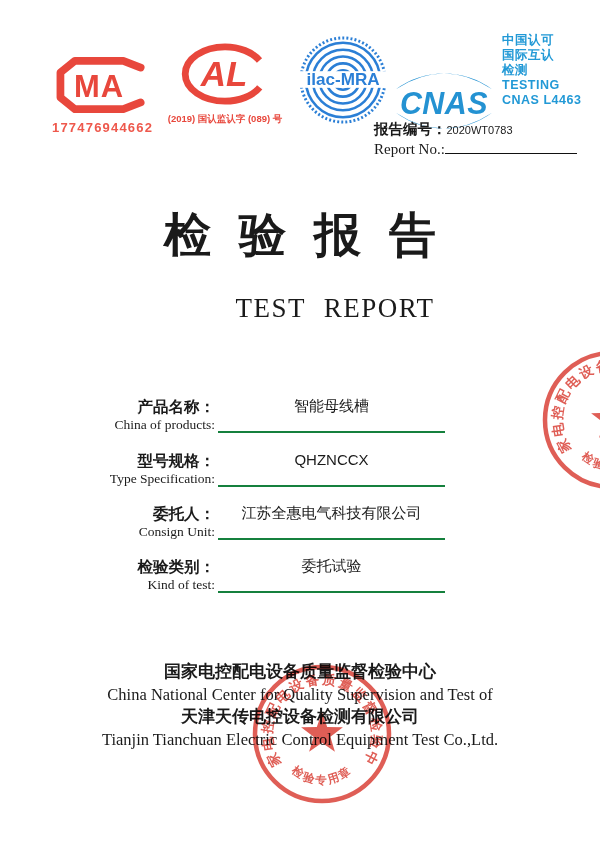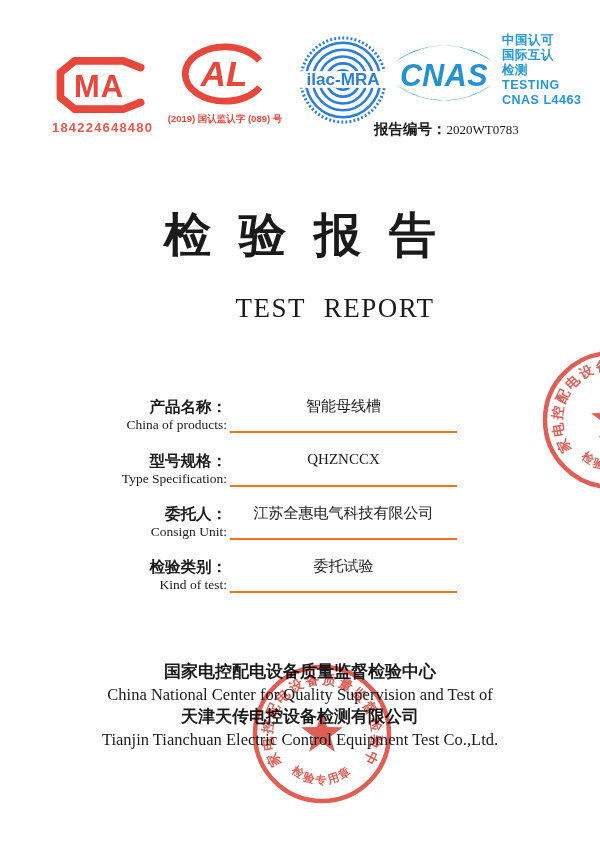--- a/index.html
+++ b/index.html
@@ -7,62 +7,62 @@
     position:relative;width:600px;height:849px;margin:0 auto;
     background:#ffffff;overflow:hidden;
     font-family:"Liberation Sans",sans-serif;color:#1a1a1a;
   }
   
   .cma{position:absolute;left:52px;top:56px;width:100px;text-align:center;}
   .cma-num{font-size:13px;font-weight:600;letter-spacing:1.2px;color:#ee584c;margin-top:2px;white-space:nowrap;}
   .al{position:absolute;left:161px;top:42px;width:128px;text-align:center;}
   .al-caption{font-size:9.5px;font-weight:700;color:#e8473c;margin-top:1px;white-space:nowrap;}
   .ilac{position:absolute;left:298px;top:35px;}
-  .cnas{position:absolute;left:390px;top:37px;}
+  .cnas{position:absolute;left:390px;top:65px;}
   .cnas-lines{position:absolute;left:502px;top:33px;color:#2299d6;font-weight:700;
     font-size:12.5px;line-height:15px;letter-spacing:.5px;white-space:nowrap;}
   
   .report-no{position:absolute;left:374px;top:120px;}
   .rn-line1{font-size:15px;white-space:nowrap;}
   .rn-cn{font-weight:700;font-size:14.5px;}
-  .rn-value{font-family:Liberation Serif, serif;font-size:13px;}
+  .rn-value{font-family:Liberation Sans, sans-serif;font-size:11px;}
   .rn-line2{font-family:"Liberation Serif",serif;font-size:15px;margin-top:1px;white-space:nowrap;}
   .rn-underline{display:inline-block;width:132px;border-bottom:1.6px solid #111;height:13px;}
   
   .title-cn{position:absolute;top:204px;width:100%;text-align:center;
     font-size:47px;font-weight:700;letter-spacing:28px;text-indent:28px;}
   .title-en{position:absolute;top:293px;width:100%;text-align:center;
     font-family:"Liberation Serif",serif;font-size:27px;letter-spacing:1.5px;word-spacing:10px;margin-left:35px;}
   
-  .field-row{position:absolute;left:12px;width:543px;display:flex;align-items:center;}
+  .field-row{position:absolute;left:0;width:543px;display:flex;align-items:center;}
   .f-labels{width:215px;text-align:right;}
   .f-cn{font-size:15.5px;font-weight:700;line-height:19px;}
   .f-en{font-family:"Liberation Serif",serif;font-size:13.5px;line-height:17px;}
-  .f-value{margin-left:3px;width:227px;height:34px;border-bottom:2px solid #f97316;
-    text-align:center;font-family:Liberation Serif, serif;font-size:15px;padding-top:1px;box-sizing:content-box;}
+  .f-value{margin-left:3px;width:227px;height:34px;border-bottom:2px solid #15803d;
+    text-align:center;font-family:Liberation Sans, sans-serif;font-size:15px;padding-top:1px;box-sizing:content-box;}
   
   .footer{position:absolute;top:661px;width:100%;text-align:center;}
   .ft-cn{font-size:17px;font-weight:700;line-height:22.5px;}
   .ft-en{font-family:"Liberation Serif",serif;font-size:16.5px;line-height:22.5px;}
   
   .seal{position:absolute;mix-blend-mode:multiply;opacity:.82;}
   .seal-footer{left:242px;top:654px;}
   .seal-right{left:532px;top:340px;}
 </style>
 </head>
 <body>
 
 <div class="page">
 
   <div class="cma">
     <svg width="96" height="58" viewBox="0 0 96 60">
       <path d="M 88 12 L 70 5 L 20 5 L 5 17 L 5 43 L 20 55 L 70 55 L 88 48" fill="none" stroke="#e8473c" stroke-width="8" stroke-linejoin="round" stroke-linecap="round"></path>
       <text x="45" y="42" text-anchor="middle" font-size="32" font-weight="700" letter-spacing="1" fill="#e8473c" font-family="Liberation Sans, sans-serif">MA</text>
     </svg>
-    <div class="cma-num">184224648480</div>
+    <div class="cma-num">177476944662</div>
   </div>
 
   <div class="al">
     <svg width="98" height="66" viewBox="0 0 100 68">
       <ellipse cx="50" cy="33" rx="41" ry="28" fill="none" stroke="#e8473c" stroke-width="7" stroke-dasharray="188 30" stroke-dashoffset="203"></ellipse>
       <text x="49" y="45" text-anchor="middle" font-size="36" font-weight="700" font-style="italic" fill="#e8473c" font-family="Liberation Sans, sans-serif">AL</text>
     </svg>
     <div class="al-caption">(2019) 国认监认字 (089) 号</div>
   </div>
 
@@ -91,20 +91,23 @@
     <div>中国认可</div>
     <div>国际互认</div>
     <div>检测</div>
     <div>TESTING</div>
     <div>CNAS L4463</div>
   </div>
 
   <div class="report-no">
     <div class="rn-line1">
       <span class="rn-cn">报告编号：</span><span class="rn-value">2020WT0783</span>
+    </div>
+    <div class="rn-line2">
+      <span>Report No.:</span><span class="rn-underline"></span>
     </div>
   </div>
 
   <div class="title-cn">检验报告</div>
   <div class="title-en">TEST REPORT</div>
 
   <div class="field-row" style="top:396px">
     <div class="f-labels">
       <div class="f-cn">产品名称：</div>
       <div class="f-en">China of products:</div>

